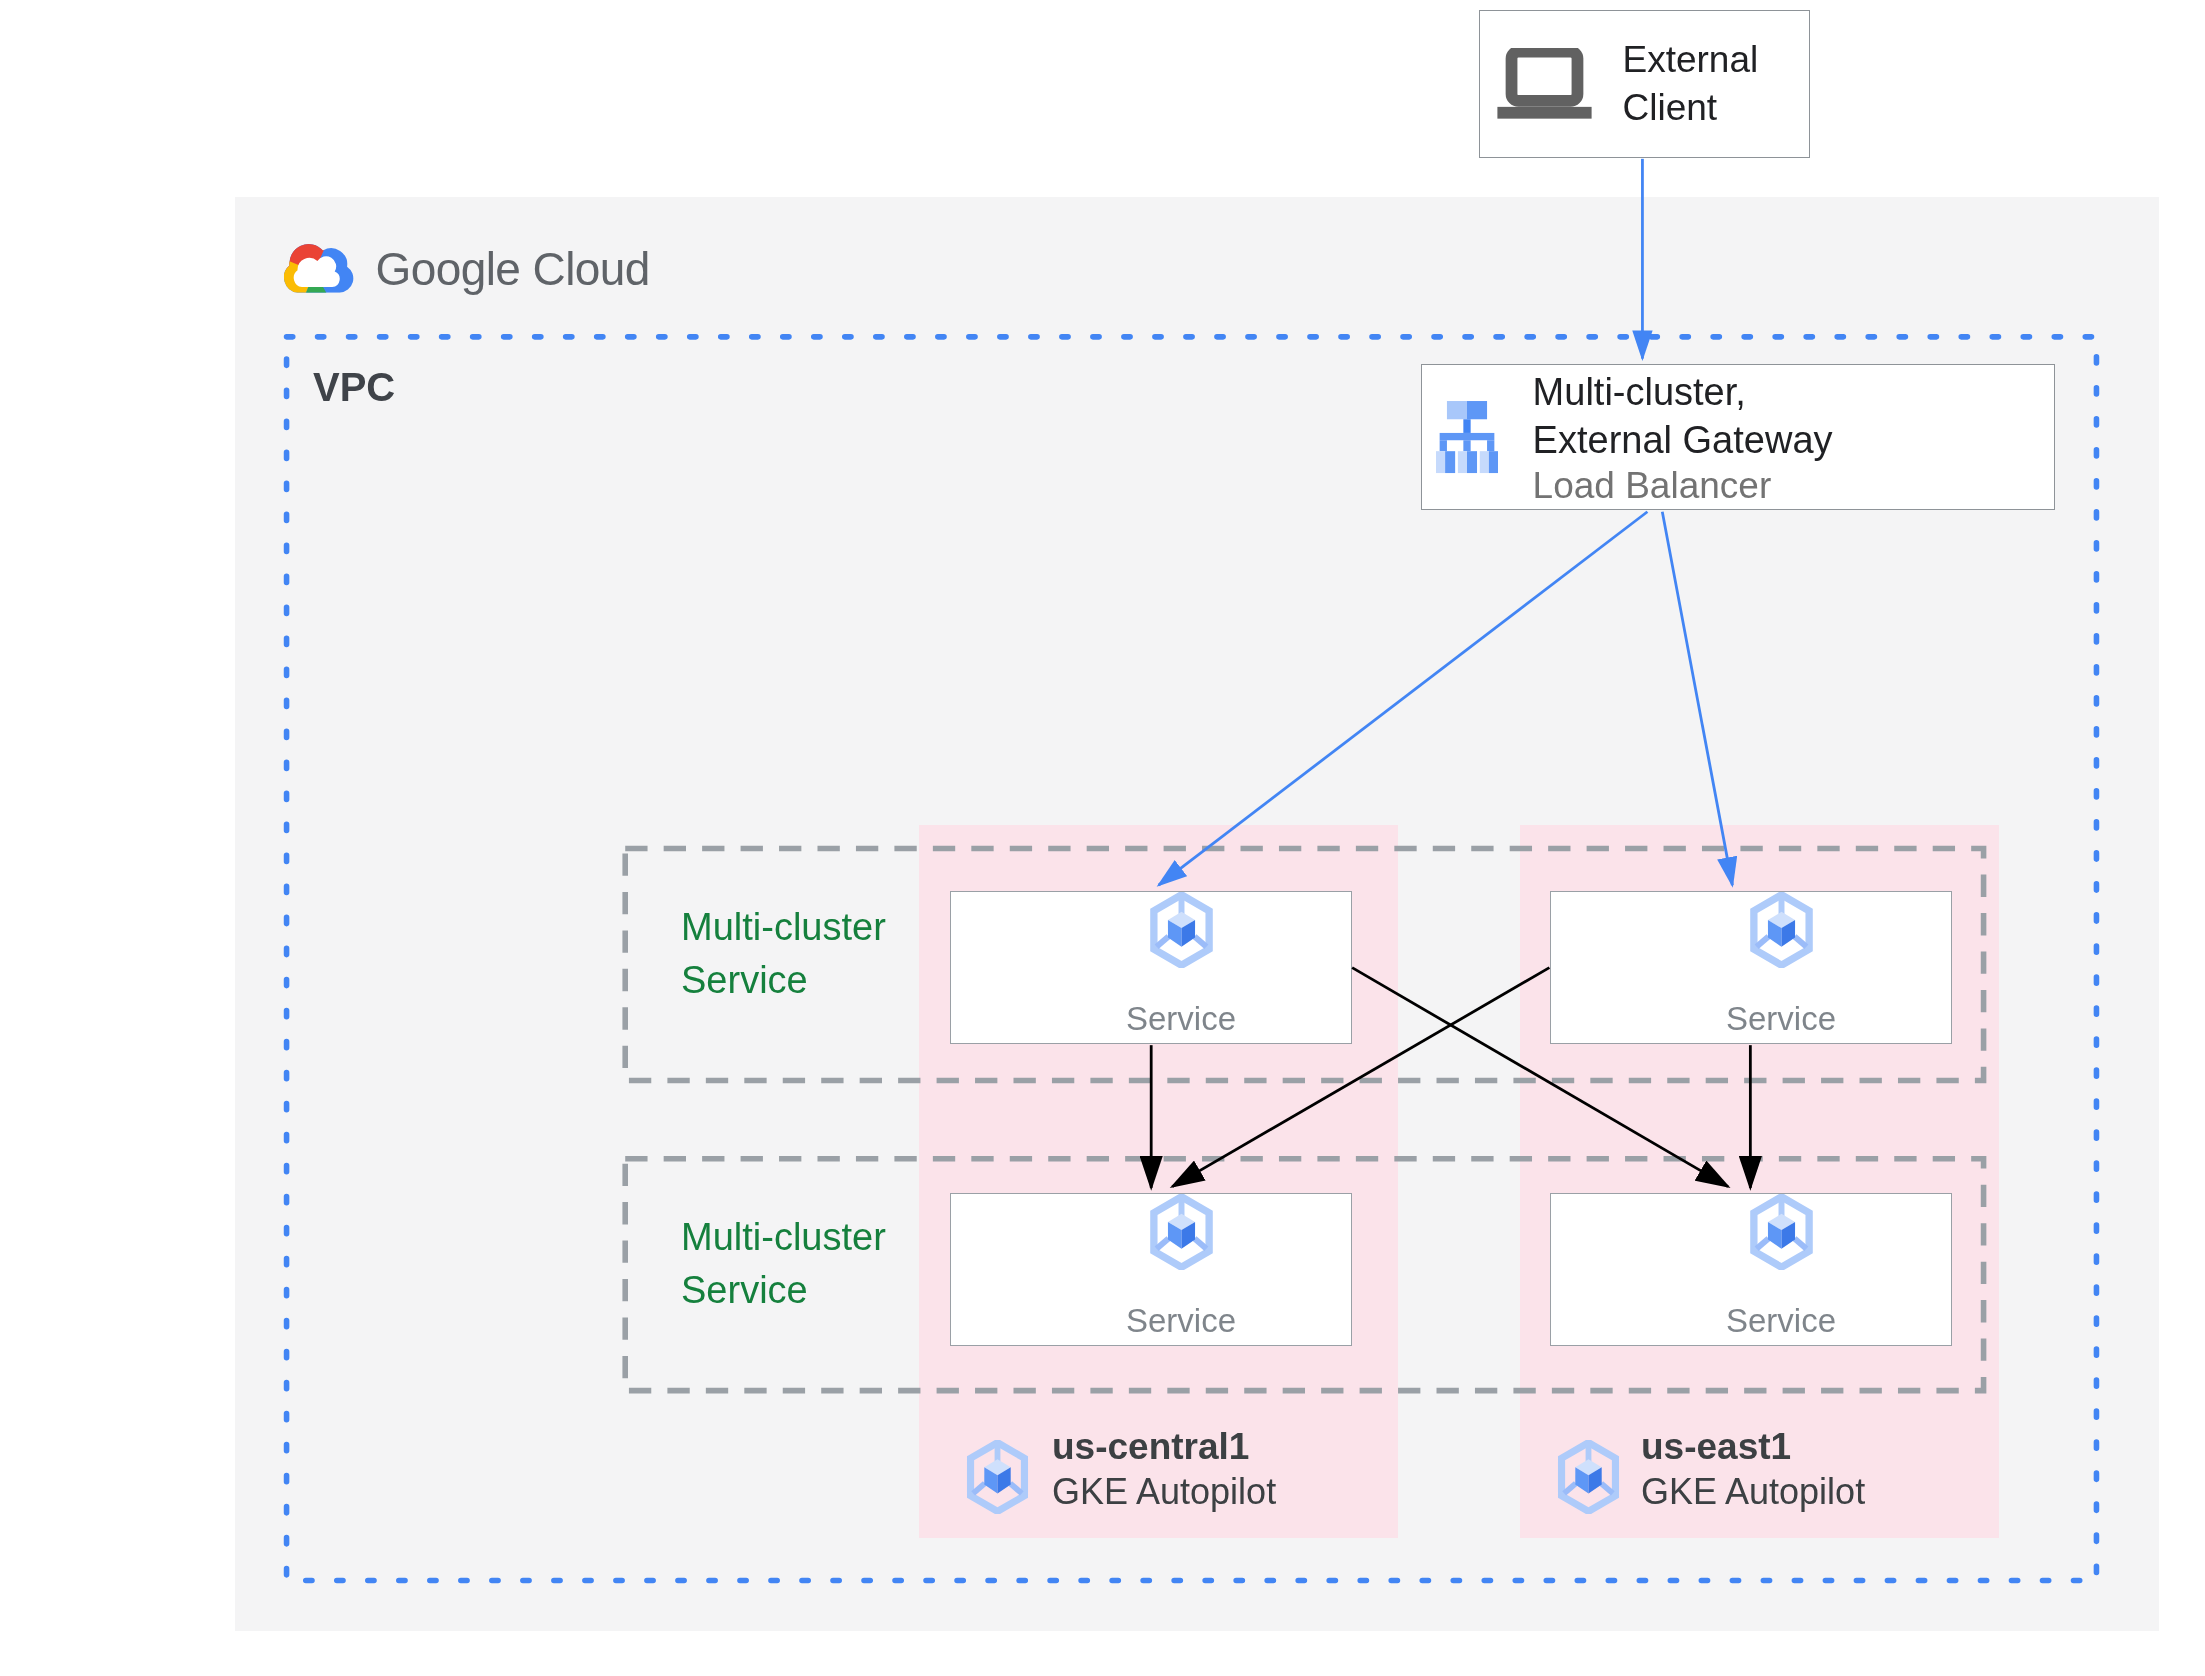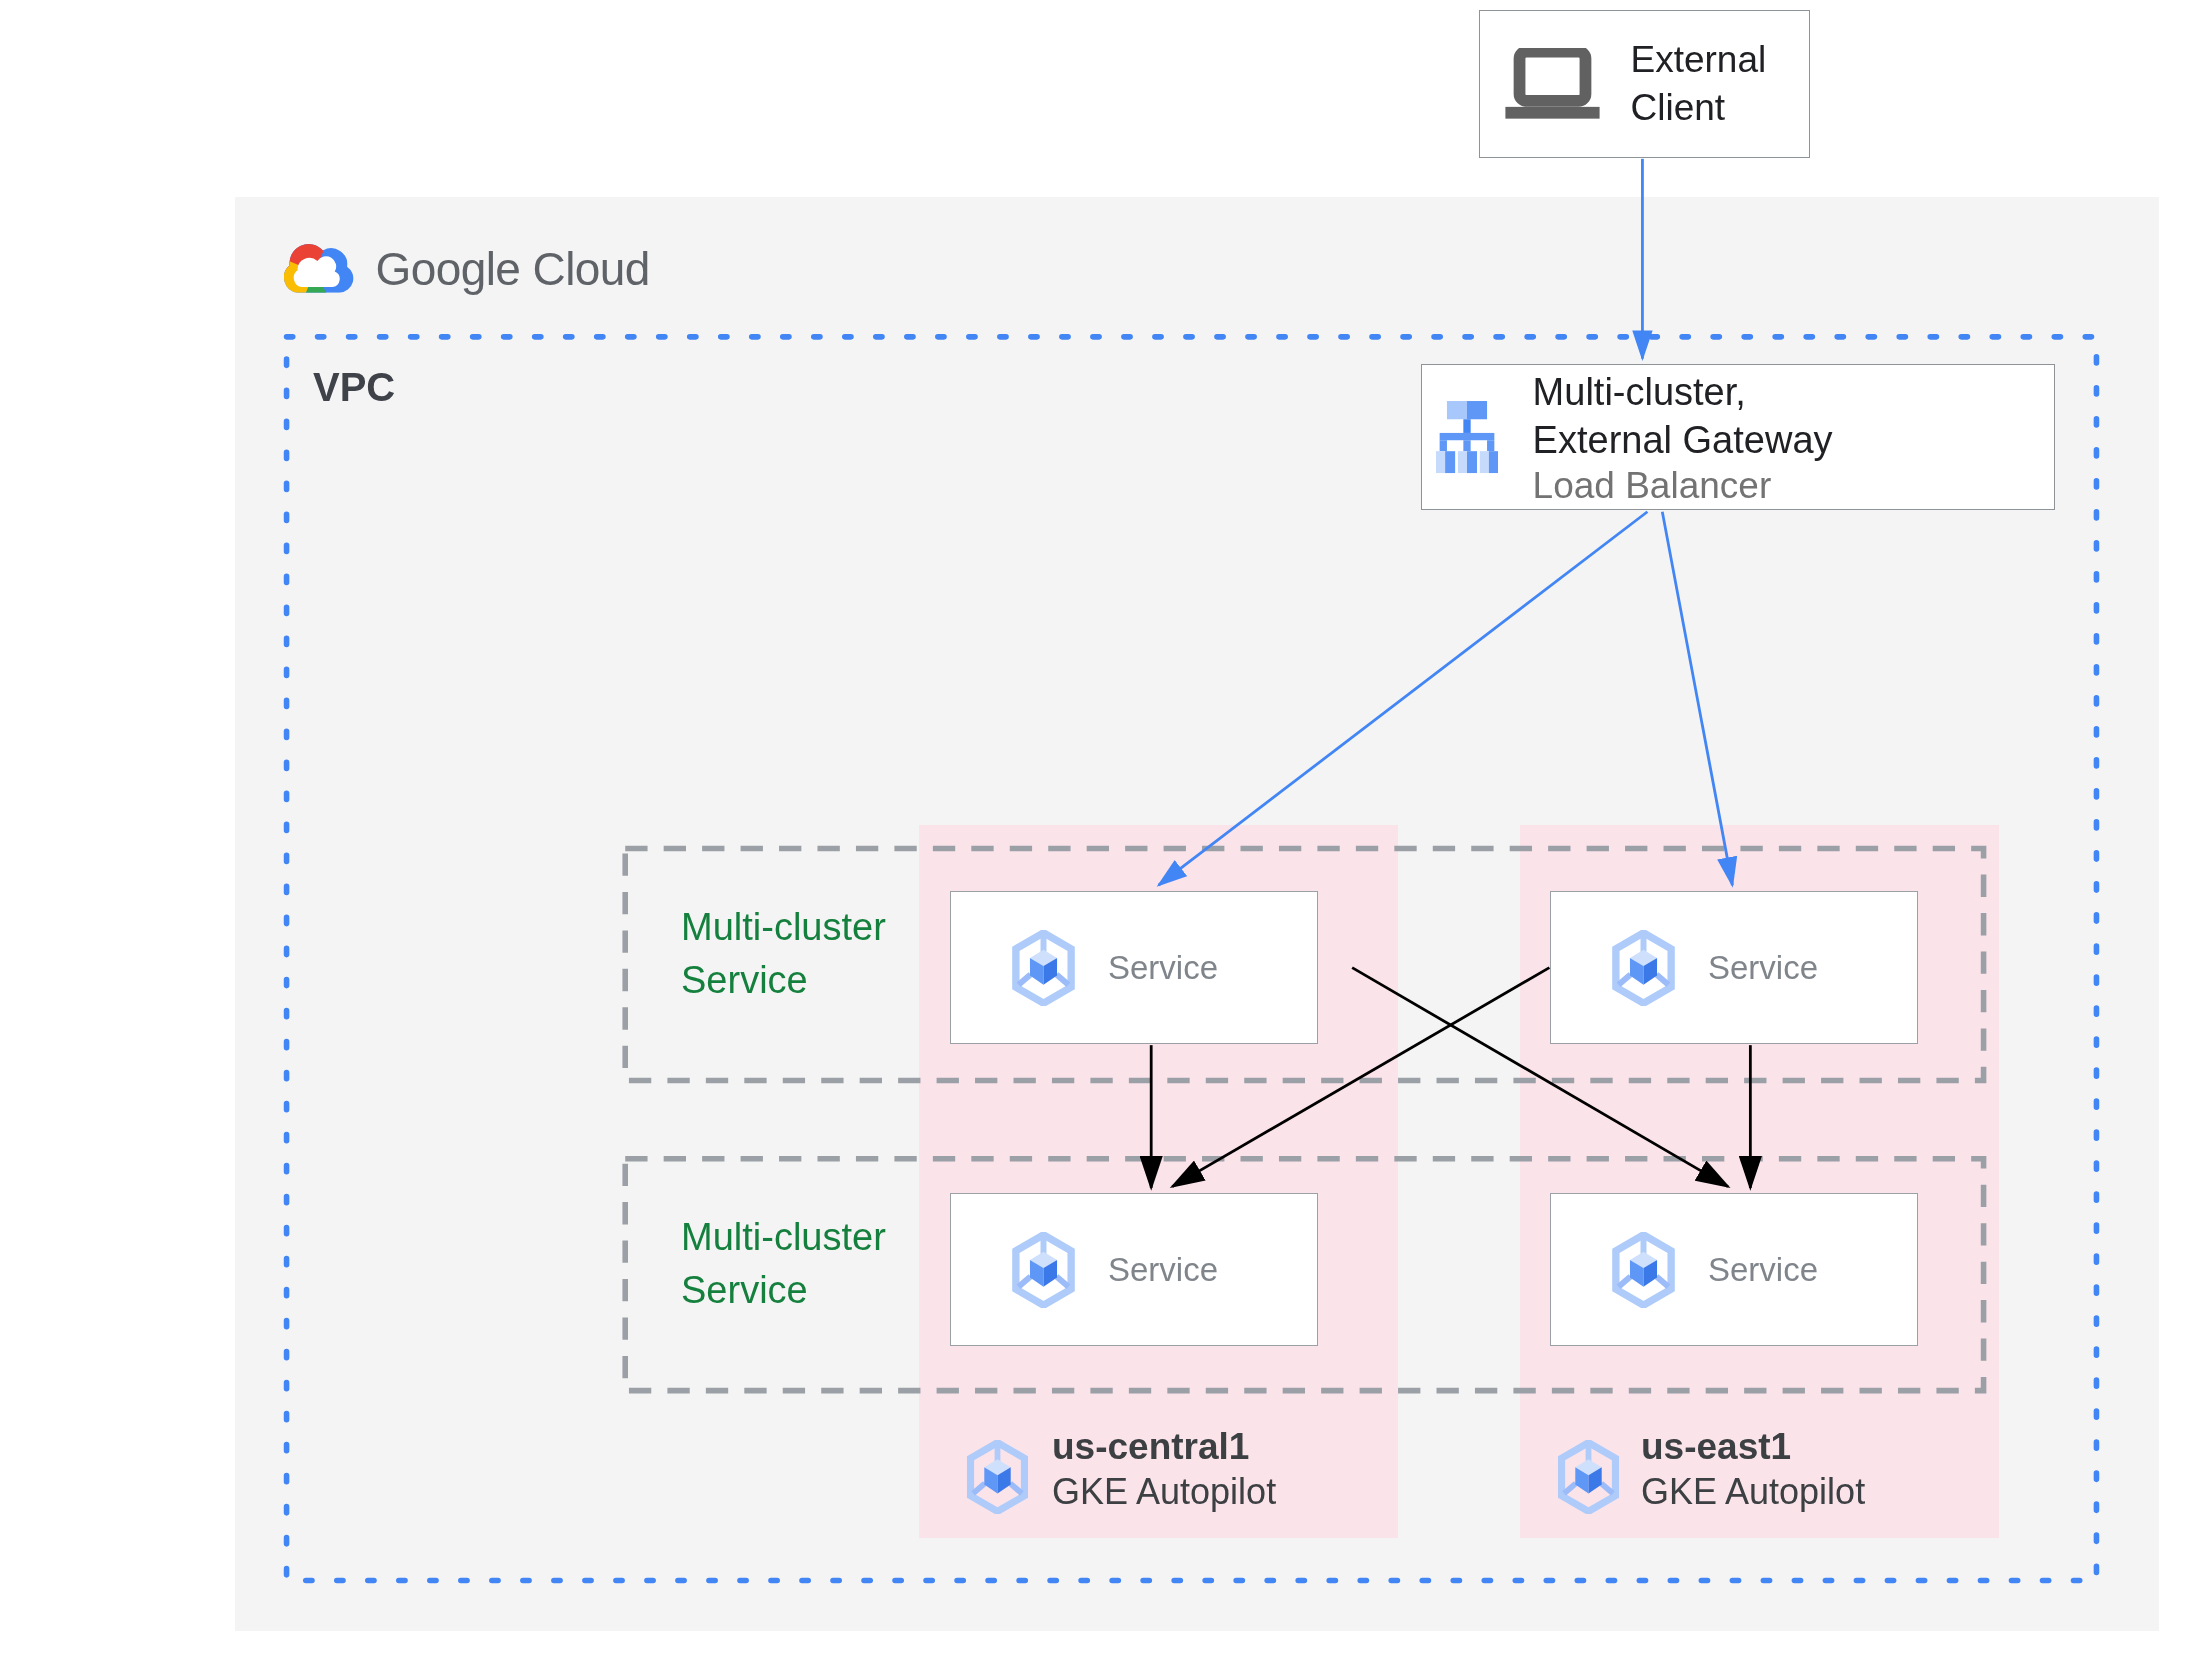--- a/index.html
+++ b/index.html
@@ -17,34 +17,34 @@
   
   .gc-logo{position:absolute;left:279px;top:238px;display:flex;align-items:center;gap:18.6px;z-index:2;}
   .gc-logo svg{display:block;}
   .gc-logo .gc-text{font-size:46px;color:#5f6368;letter-spacing:-0.6px;}
 
   
   .node{position:absolute;background:#ffffff;box-sizing:border-box;display:flex;align-items:center;z-index:3;}
   .node.heavy{border:1.9px solid #8e9398;}
   .node.light{border:1.2px solid #9aa0a6;}
 
-  .ec-box{left:1479px;top:10px;width:331px;height:148px;padding-left:23px;gap:28.5px;}
+  .ec-box{left:1479px;top:10px;width:331px;height:148px;padding-left:15px;gap:28.5px;}
   .ec-label{font-size:37px;line-height:48px;color:#202124;width:167px;}
 
   .lb-box{left:1421px;top:364px;width:634px;height:146px;padding-left:13.6px;gap:35px;}
   .lb-text .lb-name{font-size:38px;line-height:48px;color:#202124;width:360px;}
   .lb-text .lb-sub{font-size:37px;line-height:43px;color:#737373;}
 
   .vpc-label{position:absolute;left:313px;top:365px;font-size:40px;font-weight:bold;color:#3f4349;z-index:2;}
 
   .row-label{position:absolute;left:681px;width:292px;font-size:38px;line-height:53px;color:#15803d;z-index:2;}
   .row-label.r1{top:901px;}
   .row-label.r2{top:1211px;}
 
-  .svc-box{width:368px;height:153px;padding-left:60px;gap:32px;}
+  .svc-box{width:402px;height:153px;padding-left:60px;gap:32px;flex-direction:column;}
   .svc-box.p11{left:950px;top:891px;}
   .svc-box.p12{left:1550px;top:891px;}
   .svc-box.p21{left:950px;top:1193px;}
   .svc-box.p22{left:1550px;top:1193px;}
   .svc-label{font-size:33px;color:#7f858b;}
 
   .cluster-tag{position:absolute;display:flex;align-items:flex-end;gap:22px;z-index:2;}
   .cluster-tag.t1{left:965px;top:1424px;}
   .cluster-tag.t2{left:1556px;top:1424px;gap:20px;}
   .cluster-tag .region{font-size:37px;line-height:45px;font-weight:bold;color:#3c4043;}

